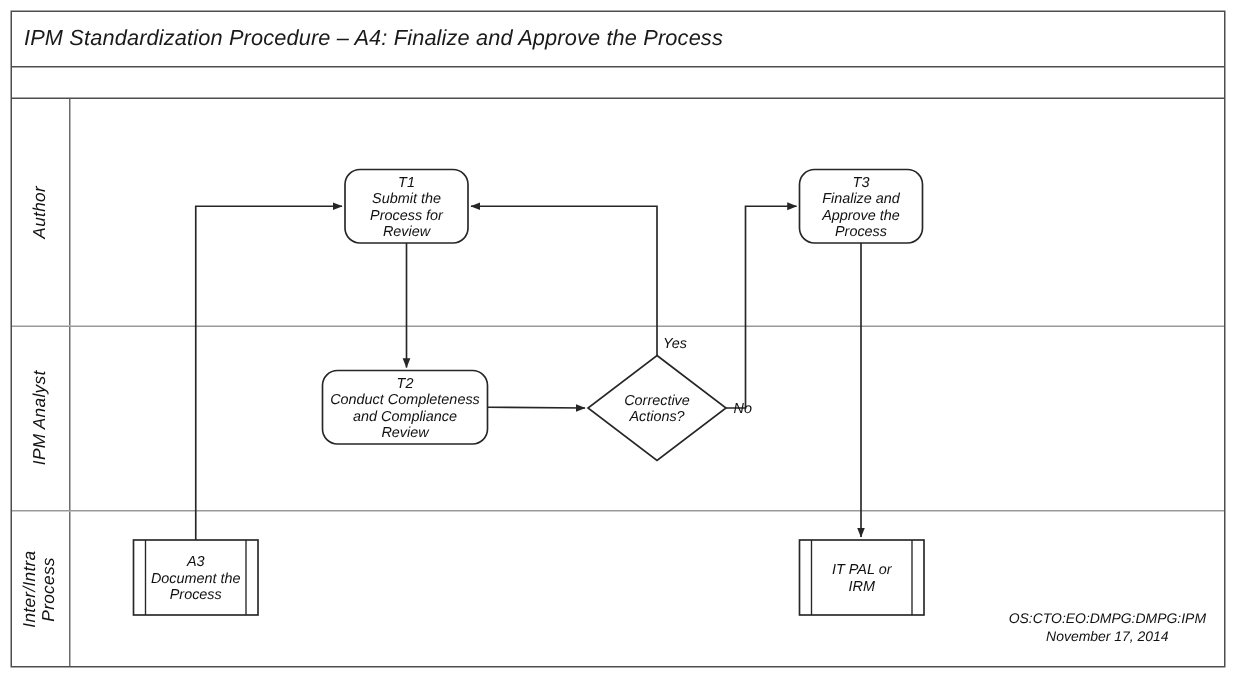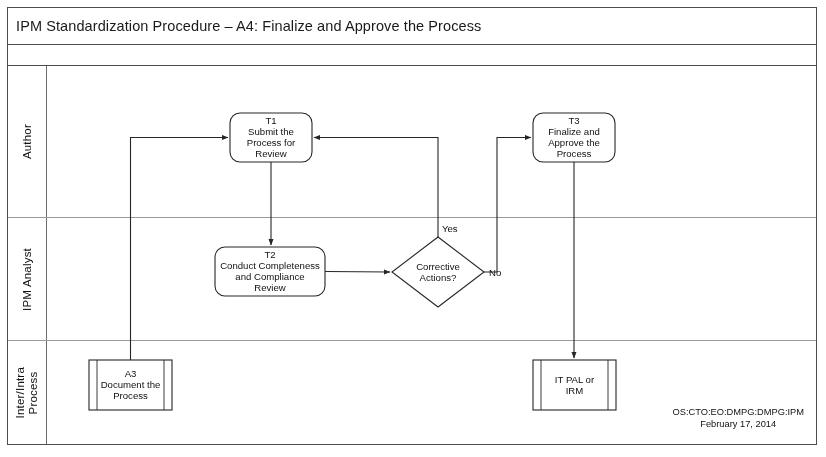--- a/index.html
+++ b/index.html
@@ -11,20 +11,21 @@
     font-family: "Liberation Sans", sans-serif;
     width: 826px;
     height: 457px;
     overflow: hidden;
   }
   #page {
     position: relative;
     width: 826px;
     height: 323px;
     background: #ffffff;
+    font-style: italic;
   }
   
   .frame {
     position: absolute;
     left: 7px;
     top: 7px;
     width: 810px;
     height: 438px;
     border: 1px solid #4d4d4d;
     box-sizing: border-box;
@@ -174,21 +175,21 @@
         <div class="lane-title">
           <span>Inter/Intra
 Process</span>
         </div>
       </div>
 
     </div>
 
     <div class="footer">
       <div>OS:CTO:EO:DMPG:DMPG:IPM</div>
-      <div>February 17, 2014</div>
+      <div>November 17, 2014</div>
     </div>
 
   </div>
 
   <svg id="flow" viewBox="0 0 826 457">
     <defs>
       <marker id="arrow" markerWidth="7" markerHeight="7" refX="6.2" refY="3" orient="auto" markerUnits="userSpaceOnUse">
         <path d="M0,0.4 L6.6,3 L0,5.6 z" fill="#262626"></path>
       </marker>
     </defs>

